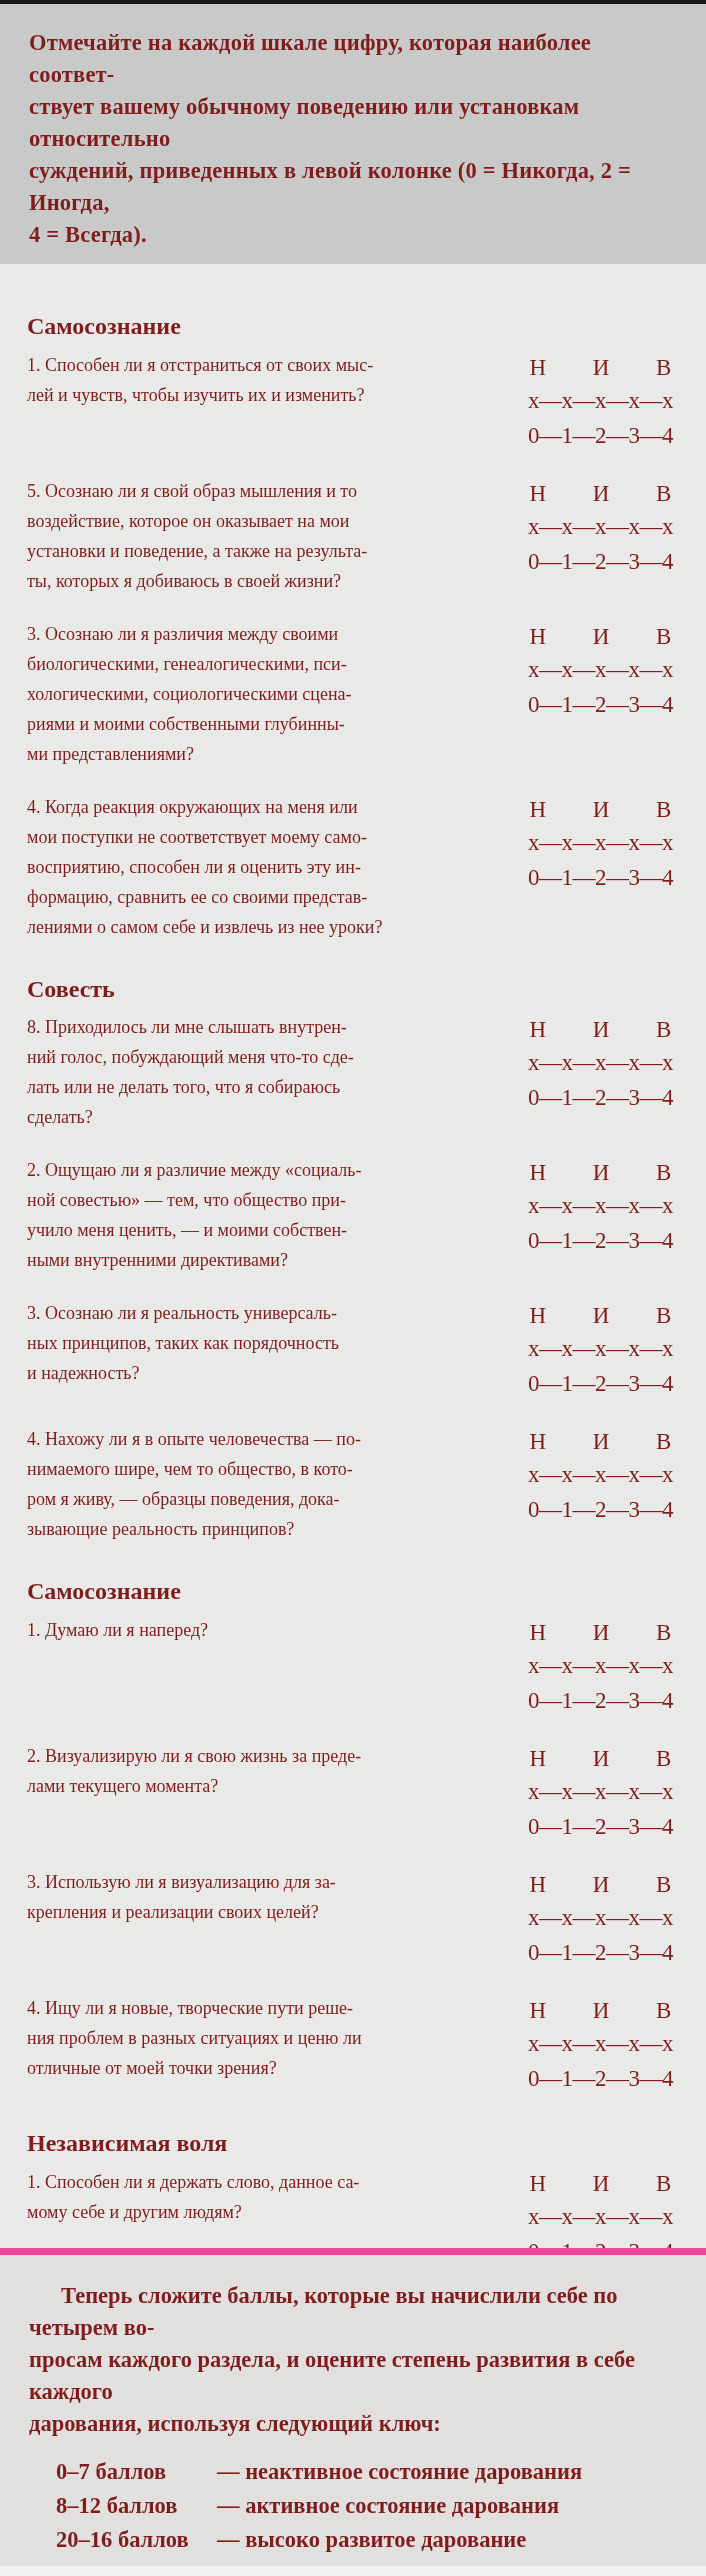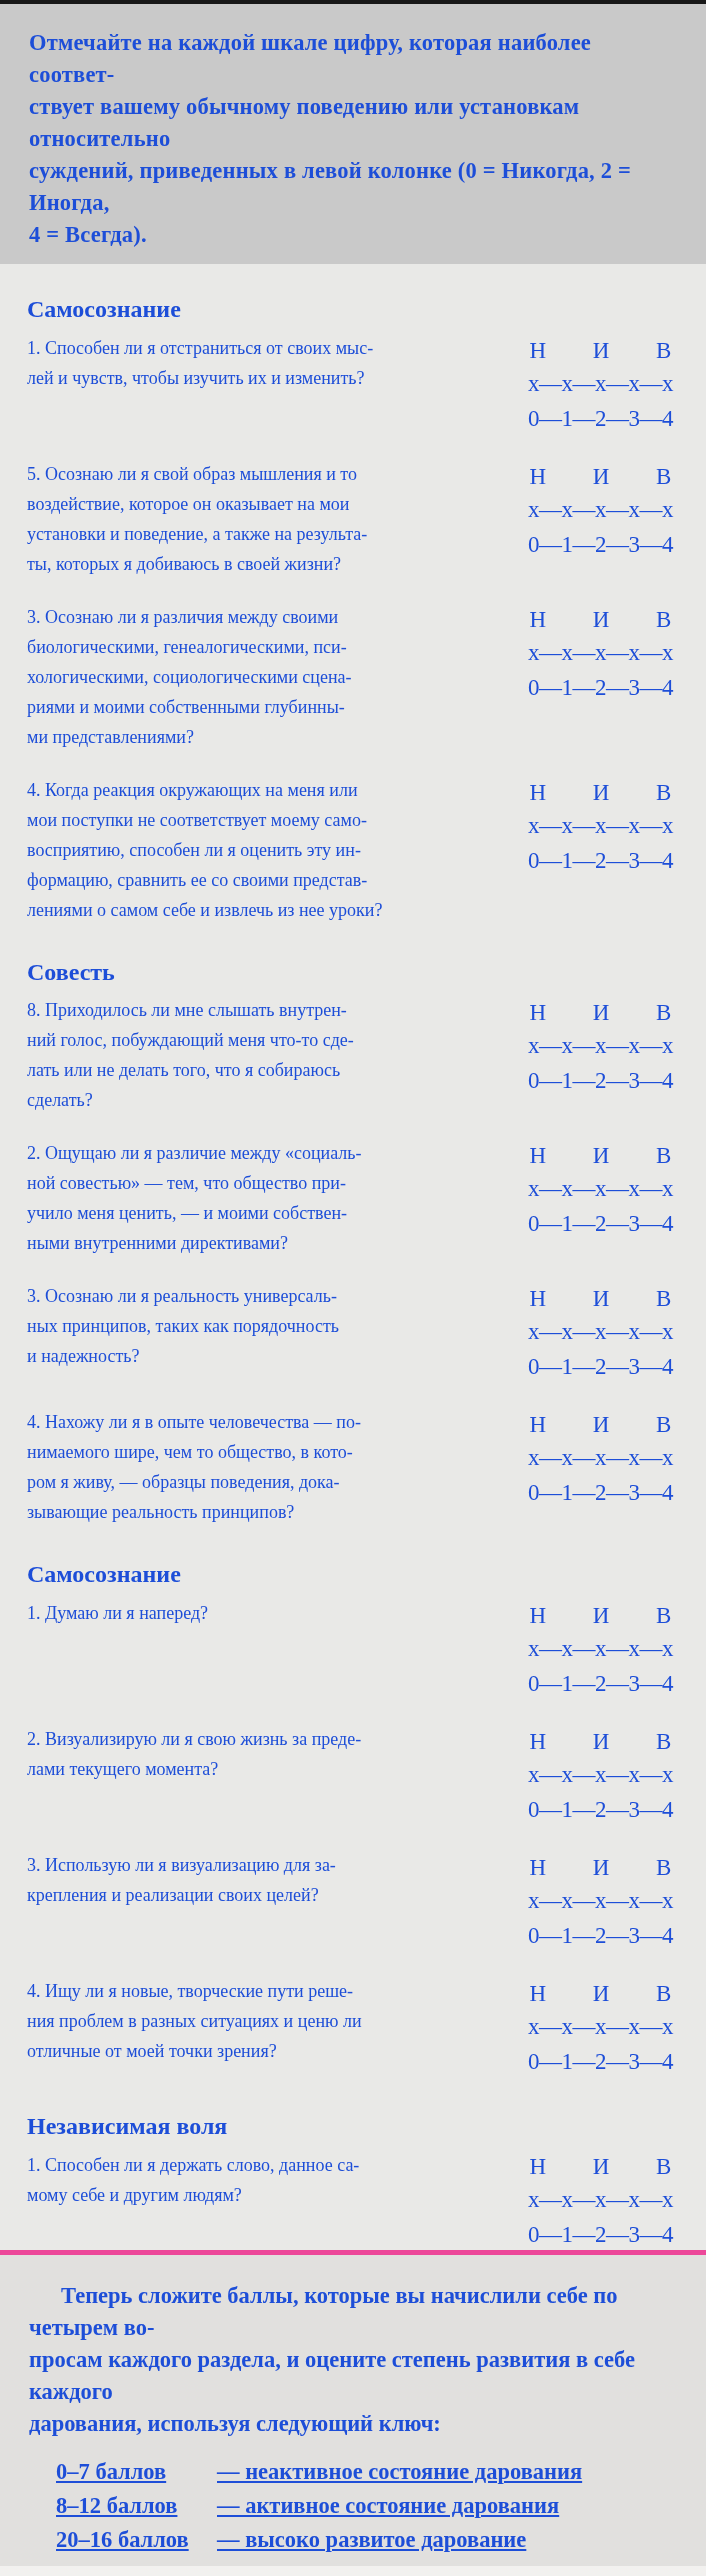--- a/index.html
+++ b/index.html
@@ -3,41 +3,41 @@
 <meta charset="utf-8">
 <style>
   html,body{margin:0;padding:0;}
   body{background:#888;}
   .page{
     position:relative;
     width:706px;height:2576px;
     margin:0 auto;
     background:#e9e9e7;
     font-family:"Liberation Serif","DejaVu Serif",serif;
-    color:#1d4ed8;
+    color:#7f1d1d;
     display:flex;flex-direction:column;
     overflow:hidden;
     box-sizing:border-box;
   }
   .top-strip{height:3.8px;background:#181818;flex:0 0 auto;}
   .header-band{
     background:#c9c9c9;
     padding:23px 29px 13.4px 29px;
     flex:0 0 auto;
   }
   .header-instruction{
     font-weight:bold;
     font-size:22.5px;
     line-height:32px;
     white-space:pre-line;
     letter-spacing:0.2px;
   }
   .body-area{
     flex:1 1 auto;
-    padding:3px 25px 0 27px;
+    padding:20px 25px 0 27px;
     overflow:hidden;
   }
   .section{margin:0;}
   .section-title{
     font-weight:bold;
     font-size:24px;
     margin:34px 0 9.6px 0;
   }
   .section:first-child .section-title{margin-top:29px;}
   .q-row{
@@ -68,37 +68,36 @@
     line-height:31px;
   }
   .scale-ticks,.scale-numbers{
     line-height:35px;
     letter-spacing:-0.5px;
     white-space:nowrap;
   }
   .footer-band{
     flex:0 0 auto;
     background:#e1e0de;
-    border-top:5px solid #ec4899;
+    border-top:7px solid #ec4899;
     padding:25px 29px 9.6px 29px;
   }
   .footer-instruction{
     font-weight:bold;
     font-size:22.5px;
     line-height:32px;
     white-space:pre-line;
     text-indent:32px;
   }
   .score-key{margin:15.3px 0 0 27px;}
   .key-row{
     display:flex;
     font-weight:bold;
     font-size:22.5px;
     line-height:34px;
-    text-decoration:underline;
   }
   .key-range{width:161px;flex:0 0 auto;}
   .key-meaning{flex:1 1 auto;}
   .bottom-strip{height:9.6px;background:#f2f1ef;flex:0 0 auto;}
 </style>
 </head>
 <body>
 
 <div class="page">
   <div class="top-strip"></div>

